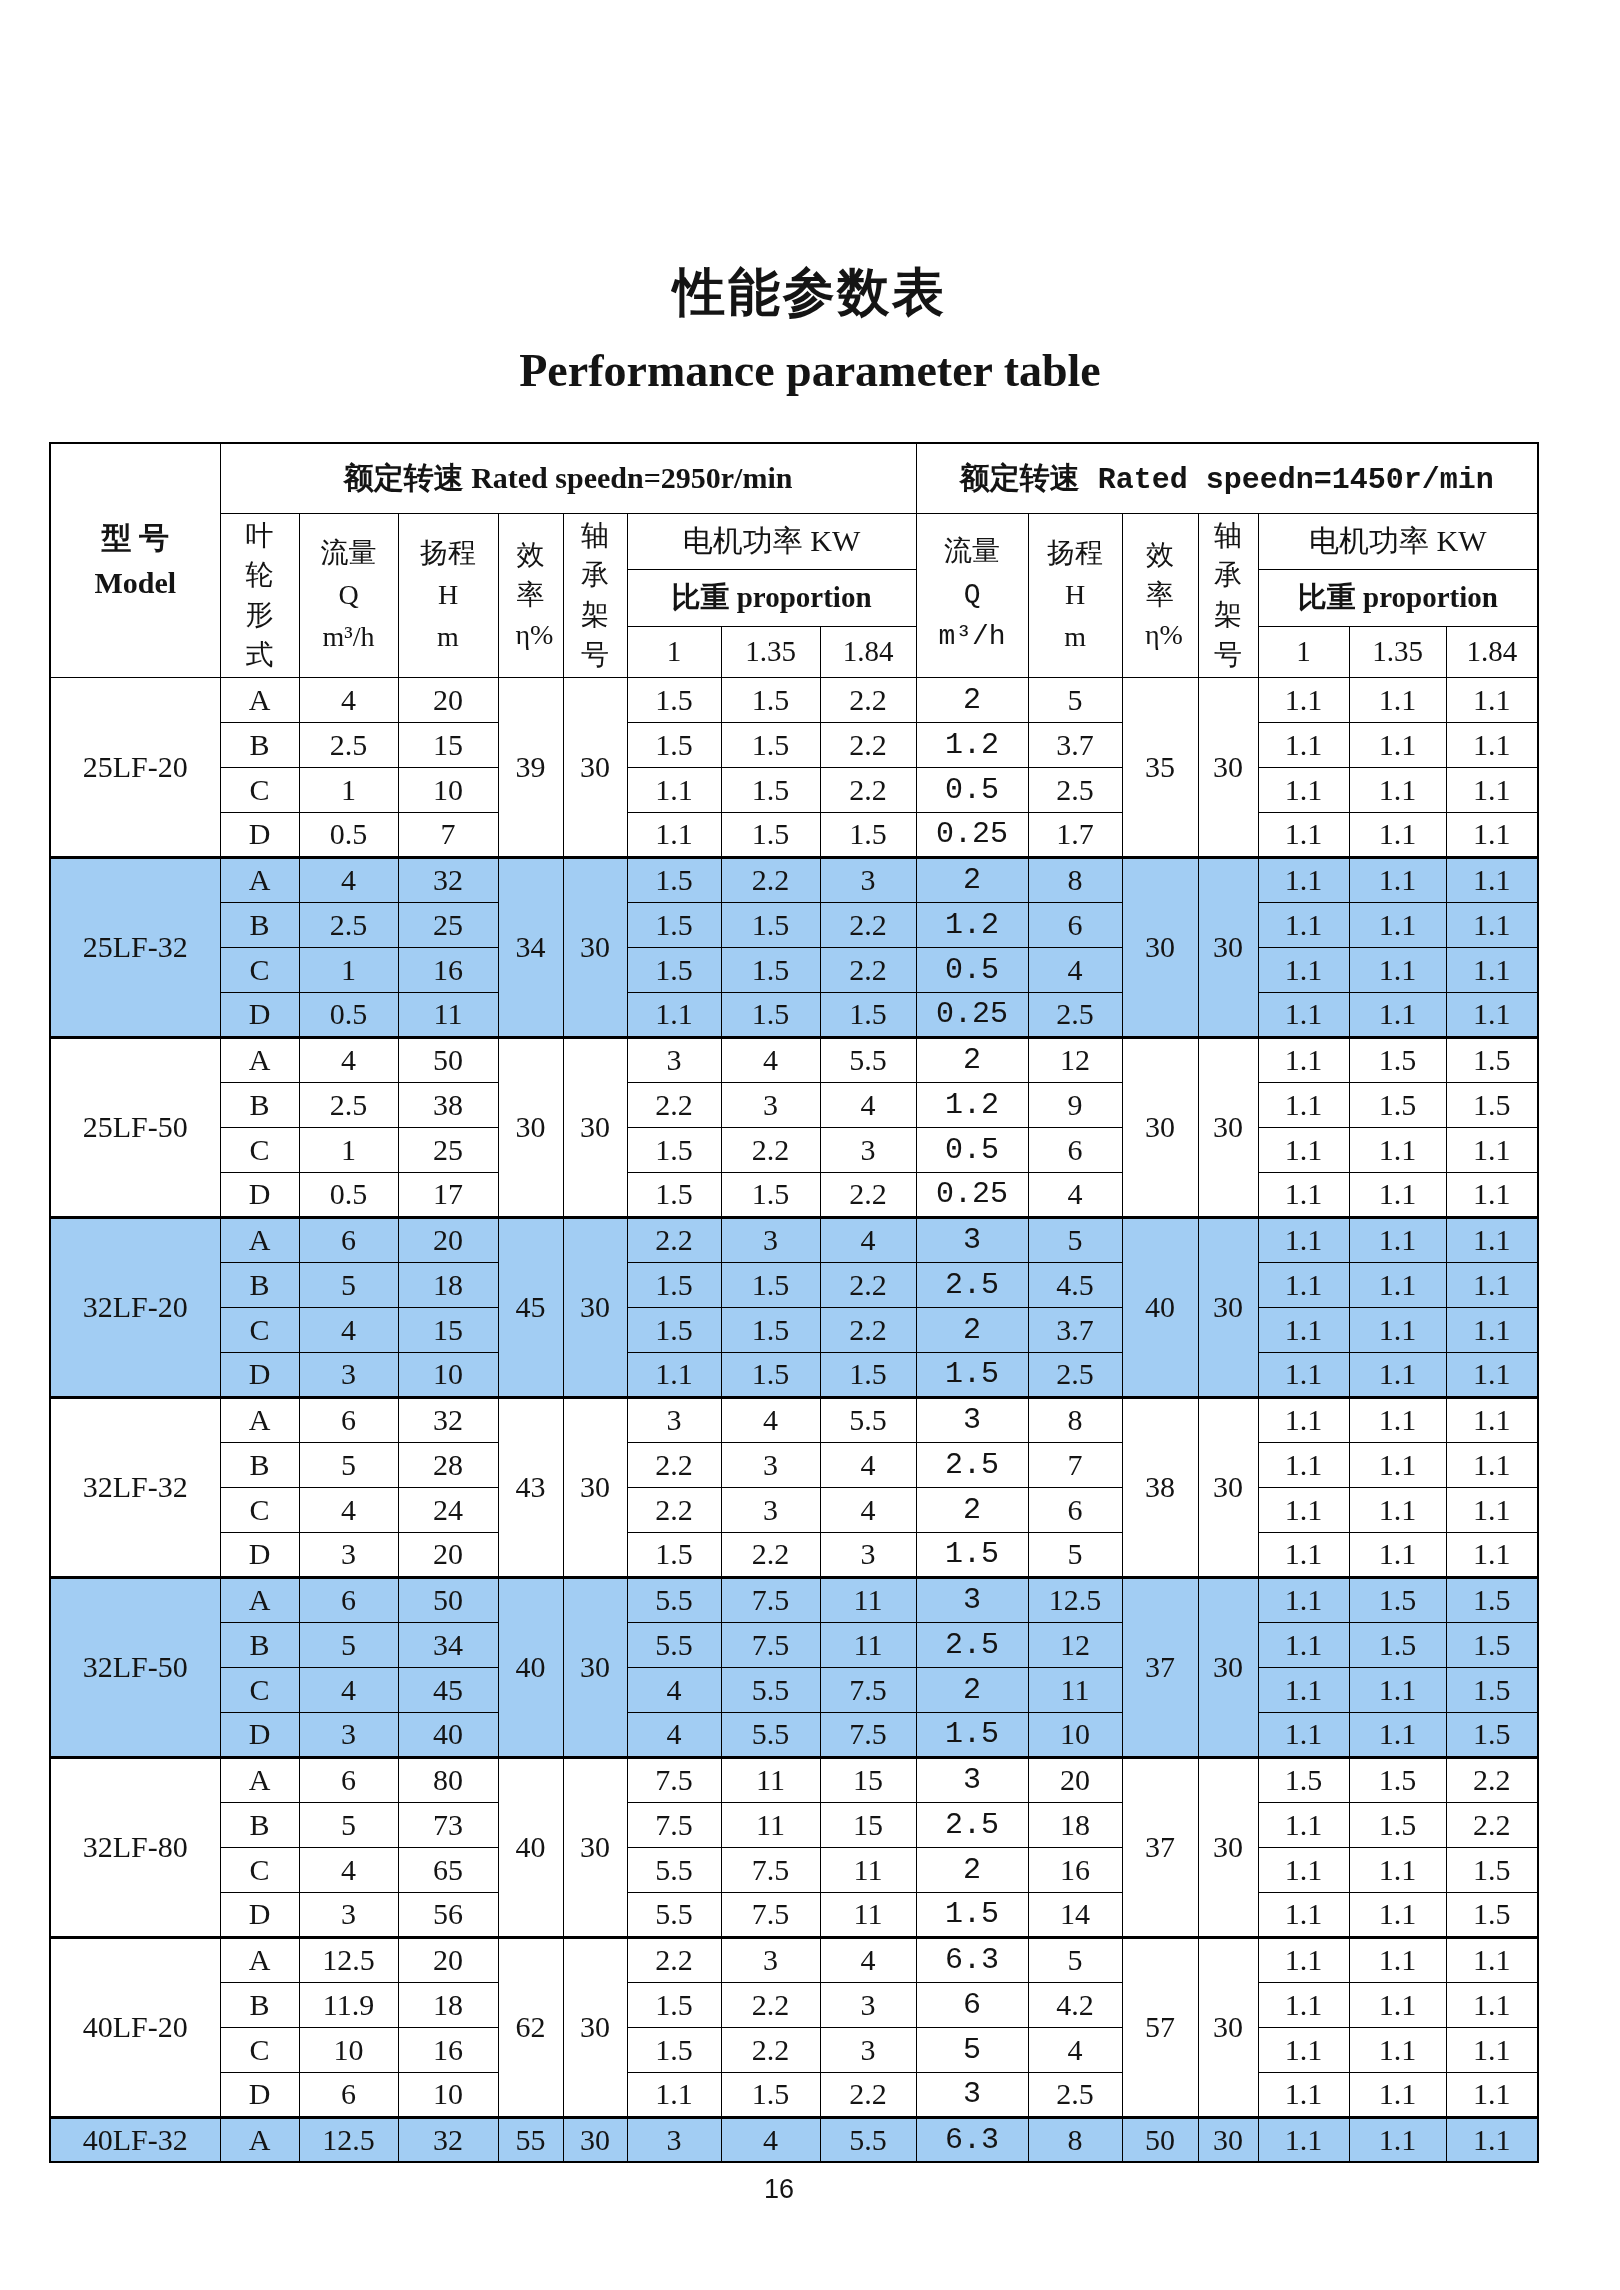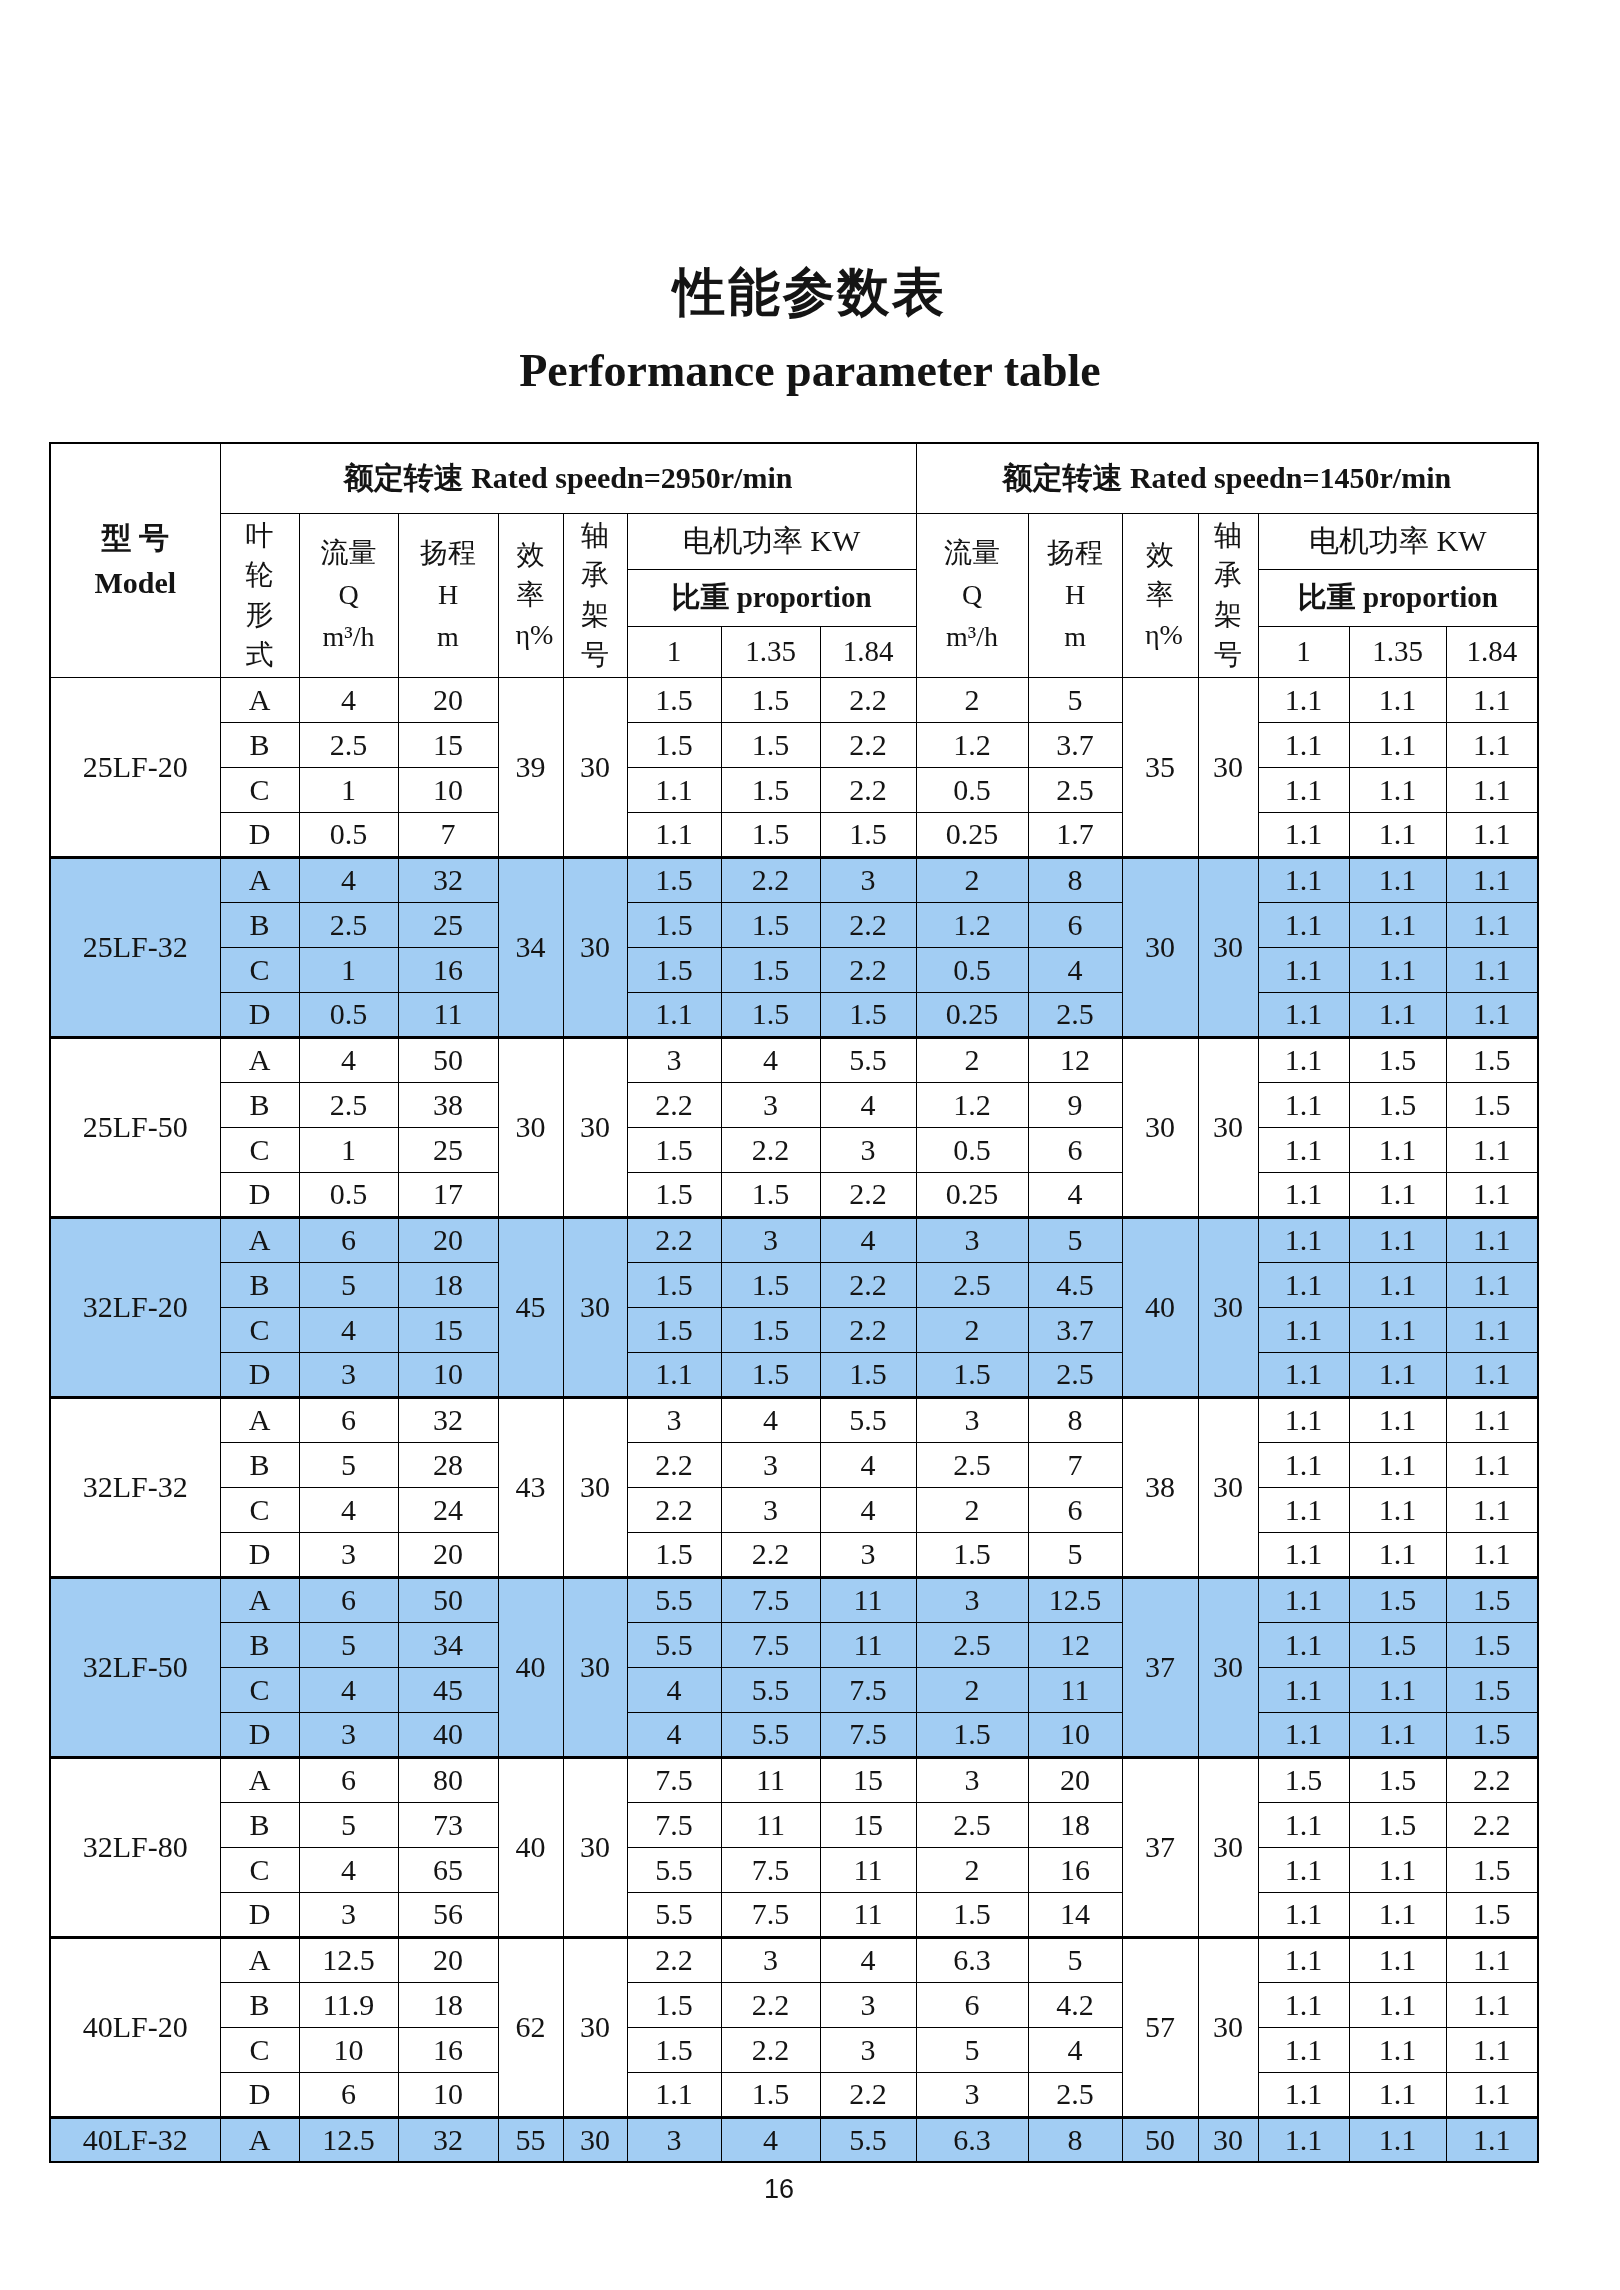--- a/index.html
+++ b/index.html
@@ -32,21 +32,21 @@
   }
   thead tr.h1 td { height: 70px; font-weight: bold; font-size: 30px; }
   thead tr.h2 td { height: 56px; }
   thead tr.h3 td { height: 57px; font-size: 29px; font-weight: bold; }
   thead tr.h4 td { height: 51px; font-size: 29px; }
   thead td { font-size: 29px; margin-left: 48px; }
 
   tbody td { height: 45px; }
   tr.hl td { background: var(--hl, #a2cdf3); }
   tr.gstart td { border-top: 3.6px solid #000; }
-  td.split { border-left: 2.7px solid #000; }
+  td.split { border-left: 2.7px solid #000; font-family: Liberation Mono, monospace; }
 
   .blk { display: block; line-height: 1.45; }
   .model-head .blk { font-size: 30px; line-height: 1.5; }
   .vstack {
     width: 1.08em; margin: 0 auto;
     word-break: break-all; line-height: 1.42; font-size: 28px;
   }
   .stack3 .blk { font-size: 28px; line-height: 1.5; text-align: center; }
 
   .pageno {

